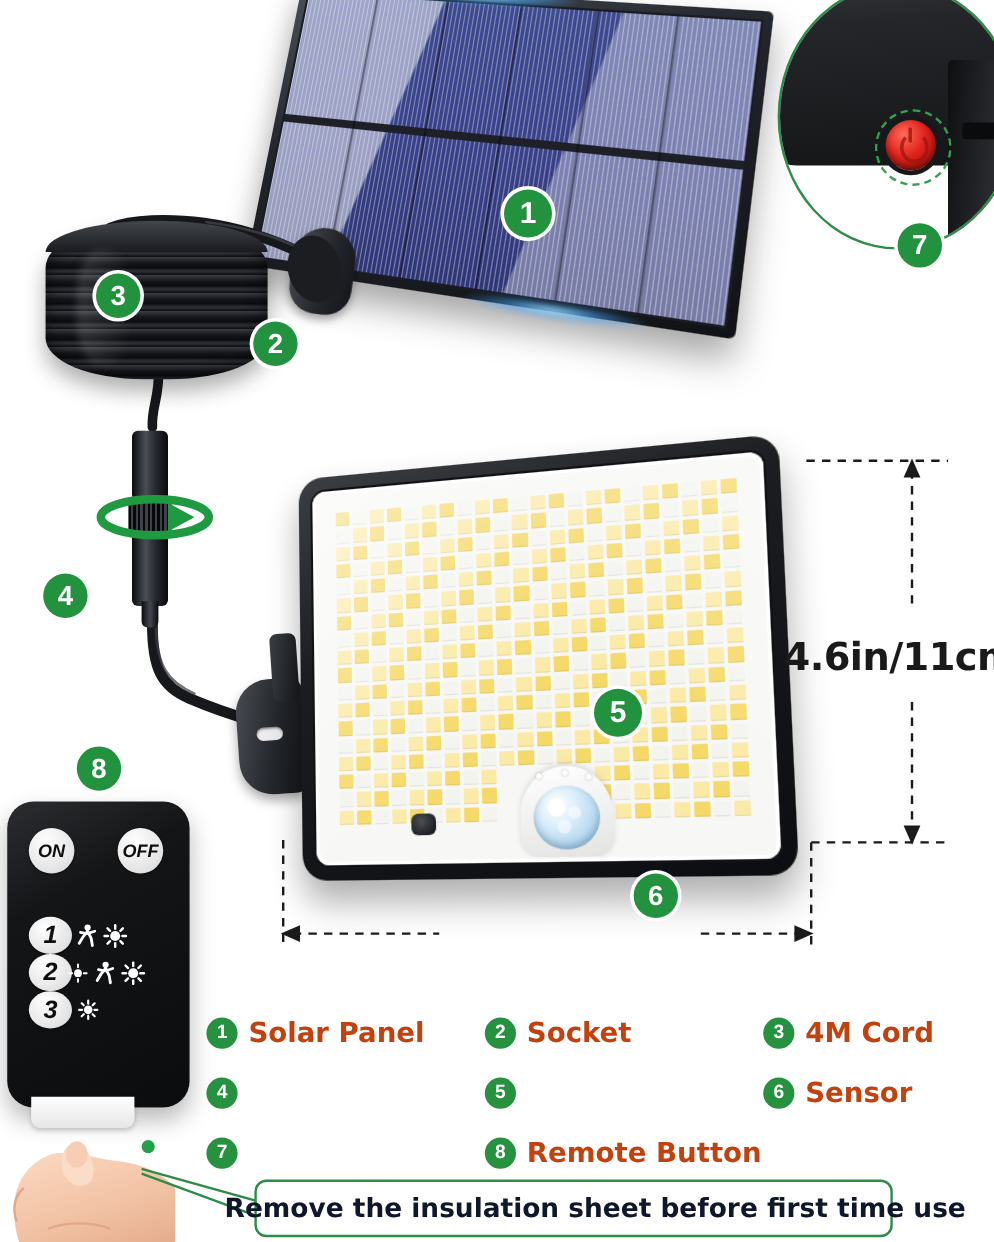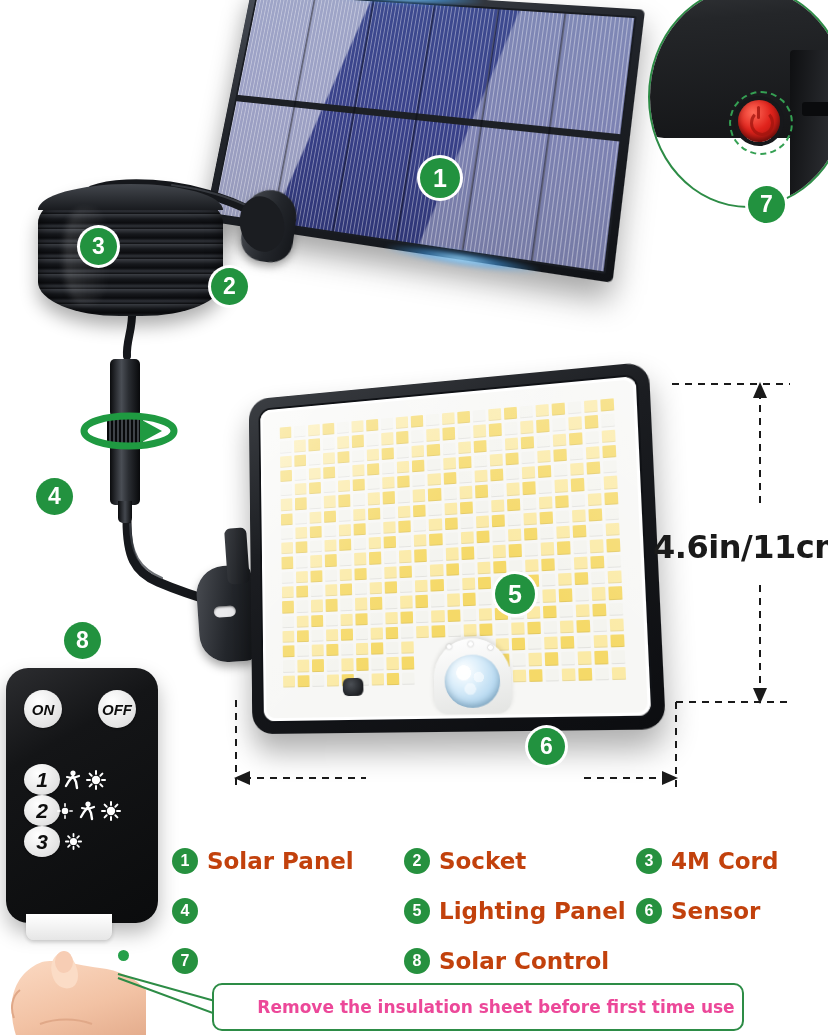--- a/index.html
+++ b/index.html
@@ -326,21 +326,21 @@
 
   
   #warn {
     position: absolute; left: 212px; top: 983px; width: 528px; height: 44px;
     border: 2px solid #2d8c46; border-radius: 10px;
     background: #ffffff;
     display: flex; align-items: center; justify-content: center;
   }
   #warn-text {
     font-family: "DejaVu Sans", sans-serif;
-    font-size: 17px; font-weight: 700; color: #ec4899; white-space: nowrap; margin-left: 36px;
+    font-size: 22px; font-weight: 700; color: #0f172a; white-space: nowrap; margin-left: 36px;
   }
   #leader { position: absolute; left: 100px; top: 960px; width: 160px; height: 75px; }
 </style>
 </head>
 <body>
 
 <div id="stage">
 
   <div id="solar-wrap">
     <div id="solar-frame">
@@ -965,34 +965,33 @@
         <div class="leg-badge">3</div>
         <div class="leg-label">4M Cord</div>
       </div>
     </div>
     <div class="leg-row">
       <div class="leg-item col1">
         <div class="leg-badge">4</div>
       </div>
       <div class="leg-item col2">
         <div class="leg-badge">5</div>
-        <div class="leg-label">Lighting Panel</div>
       </div>
       <div class="leg-item col3">
         <div class="leg-badge">6</div>
         <div class="leg-label">Sensor</div>
       </div>
     </div>
     <div class="leg-row">
       <div class="leg-item col1">
         <div class="leg-badge">7</div>
       </div>
       <div class="leg-item col2">
         <div class="leg-badge">8</div>
-        <div class="leg-label">Solar Control</div>
+        <div class="leg-label">Remote Button</div>
       </div>
     </div>
   </div>
 
   <div id="warn">
     <div id="warn-text">Remove the insulation sheet before first time use</div>
   </div>
 
 </div>
 

